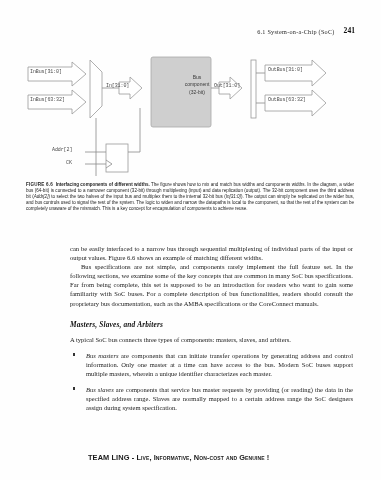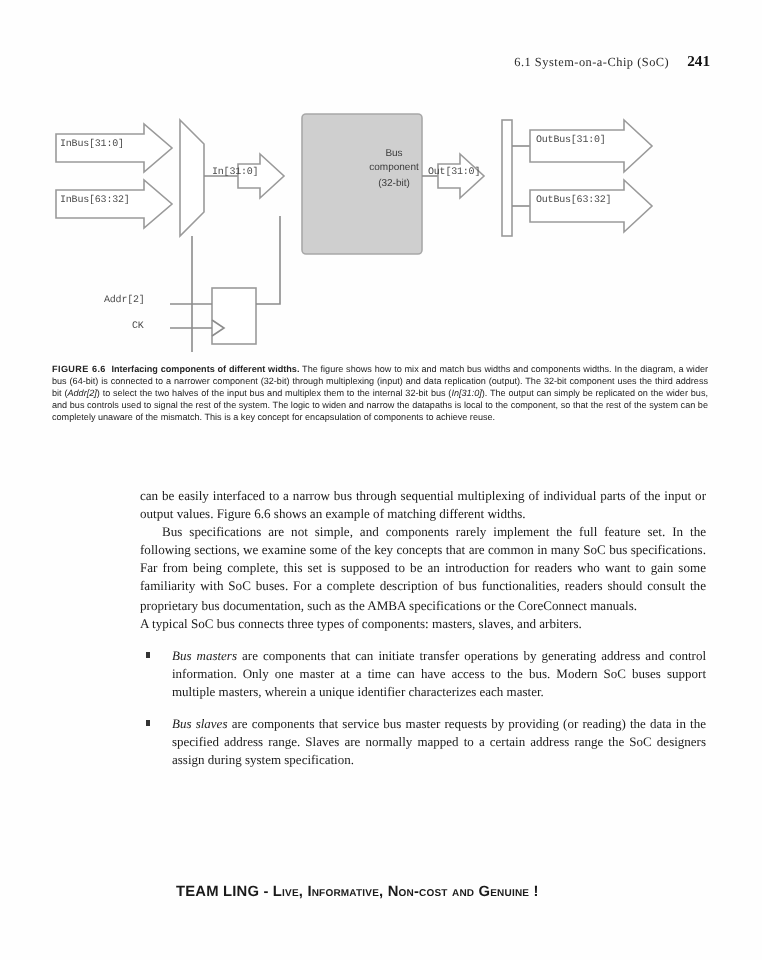--- a/index.html
+++ b/index.html
@@ -145,21 +145,21 @@
     width: 2.2px;
     height: 2.2px;
     background: #333;
   }
   ul.bullets li i { font-style: italic; }
 
   
   .footer {
     position: absolute;
     left: 88px;
-    bottom: 30px;
+    bottom: 18px;
     font-family: "Liberation Sans", sans-serif;
     font-size: 7.4px;
     font-weight: bold;
     color: #1a1a1a;
     letter-spacing: 0.1px;
     font-variant: small-caps;
   }
 </style>
 </head>
 <body>
@@ -256,20 +256,21 @@
     <b class="figno">FIGURE 6.6</b>&nbsp;&nbsp;<b class="figtitle">Interfacing components of different widths.</b>
     <span>The figure shows how to mix and match bus widths and components widths. In the diagram, a wider bus (64-bit) is connected to a narrower component (32-bit) through multiplexing (input) and data replication (output). The 32-bit component uses the third address bit (</span><i>Addr[2]</i><span>) to select the two halves of the input bus and multiplex them to the internal 32-bit bus (</span><i>In[31:0]</i><span>). The output can simply be replicated on the wider bus, and bus controls used to signal the rest of the system. The logic to widen and narrow the datapaths is local to the component, so that the rest of the system can be completely unaware of the mismatch. This is a key concept for encapsulation of components to achieve reuse.</span>
   </div>
 
   <div class="body-col">
 
     <p class="bodytext">can be easily interfaced to a narrow bus through sequential multiplexing of individual parts of the input or output values. Figure 6.6 shows an example of matching different widths.</p>
 
     <p class="bodytext indent">Bus specifications are not simple, and components rarely implement the full feature set. In the following sections, we examine some of the key concepts that are common in many SoC bus specifications. Far from being complete, this set is supposed to be an introduction for readers who want to gain some familiarity with SoC buses. For a complete description of bus functionalities, readers should consult the proprietary bus documentation, such as the AMBA specifications or the CoreConnect manuals.</p>
 
+    <h3 class="subhead">Masters, Slaves, and Arbiters</h3>
 
     <p class="bodytext">A typical SoC bus connects three types of components: masters, slaves, and arbiters.</p>
 
     <ul class="bullets">
       <li>
         <span class="dot"></span>
         <i>Bus masters</i><span> are components that can initiate transfer operations by generating address and control information. Only one master at a time can have access to the bus. Modern SoC buses support multiple masters, wherein a unique identifier characterizes each master.</span>
       </li>
       <li>
         <span class="dot"></span>

